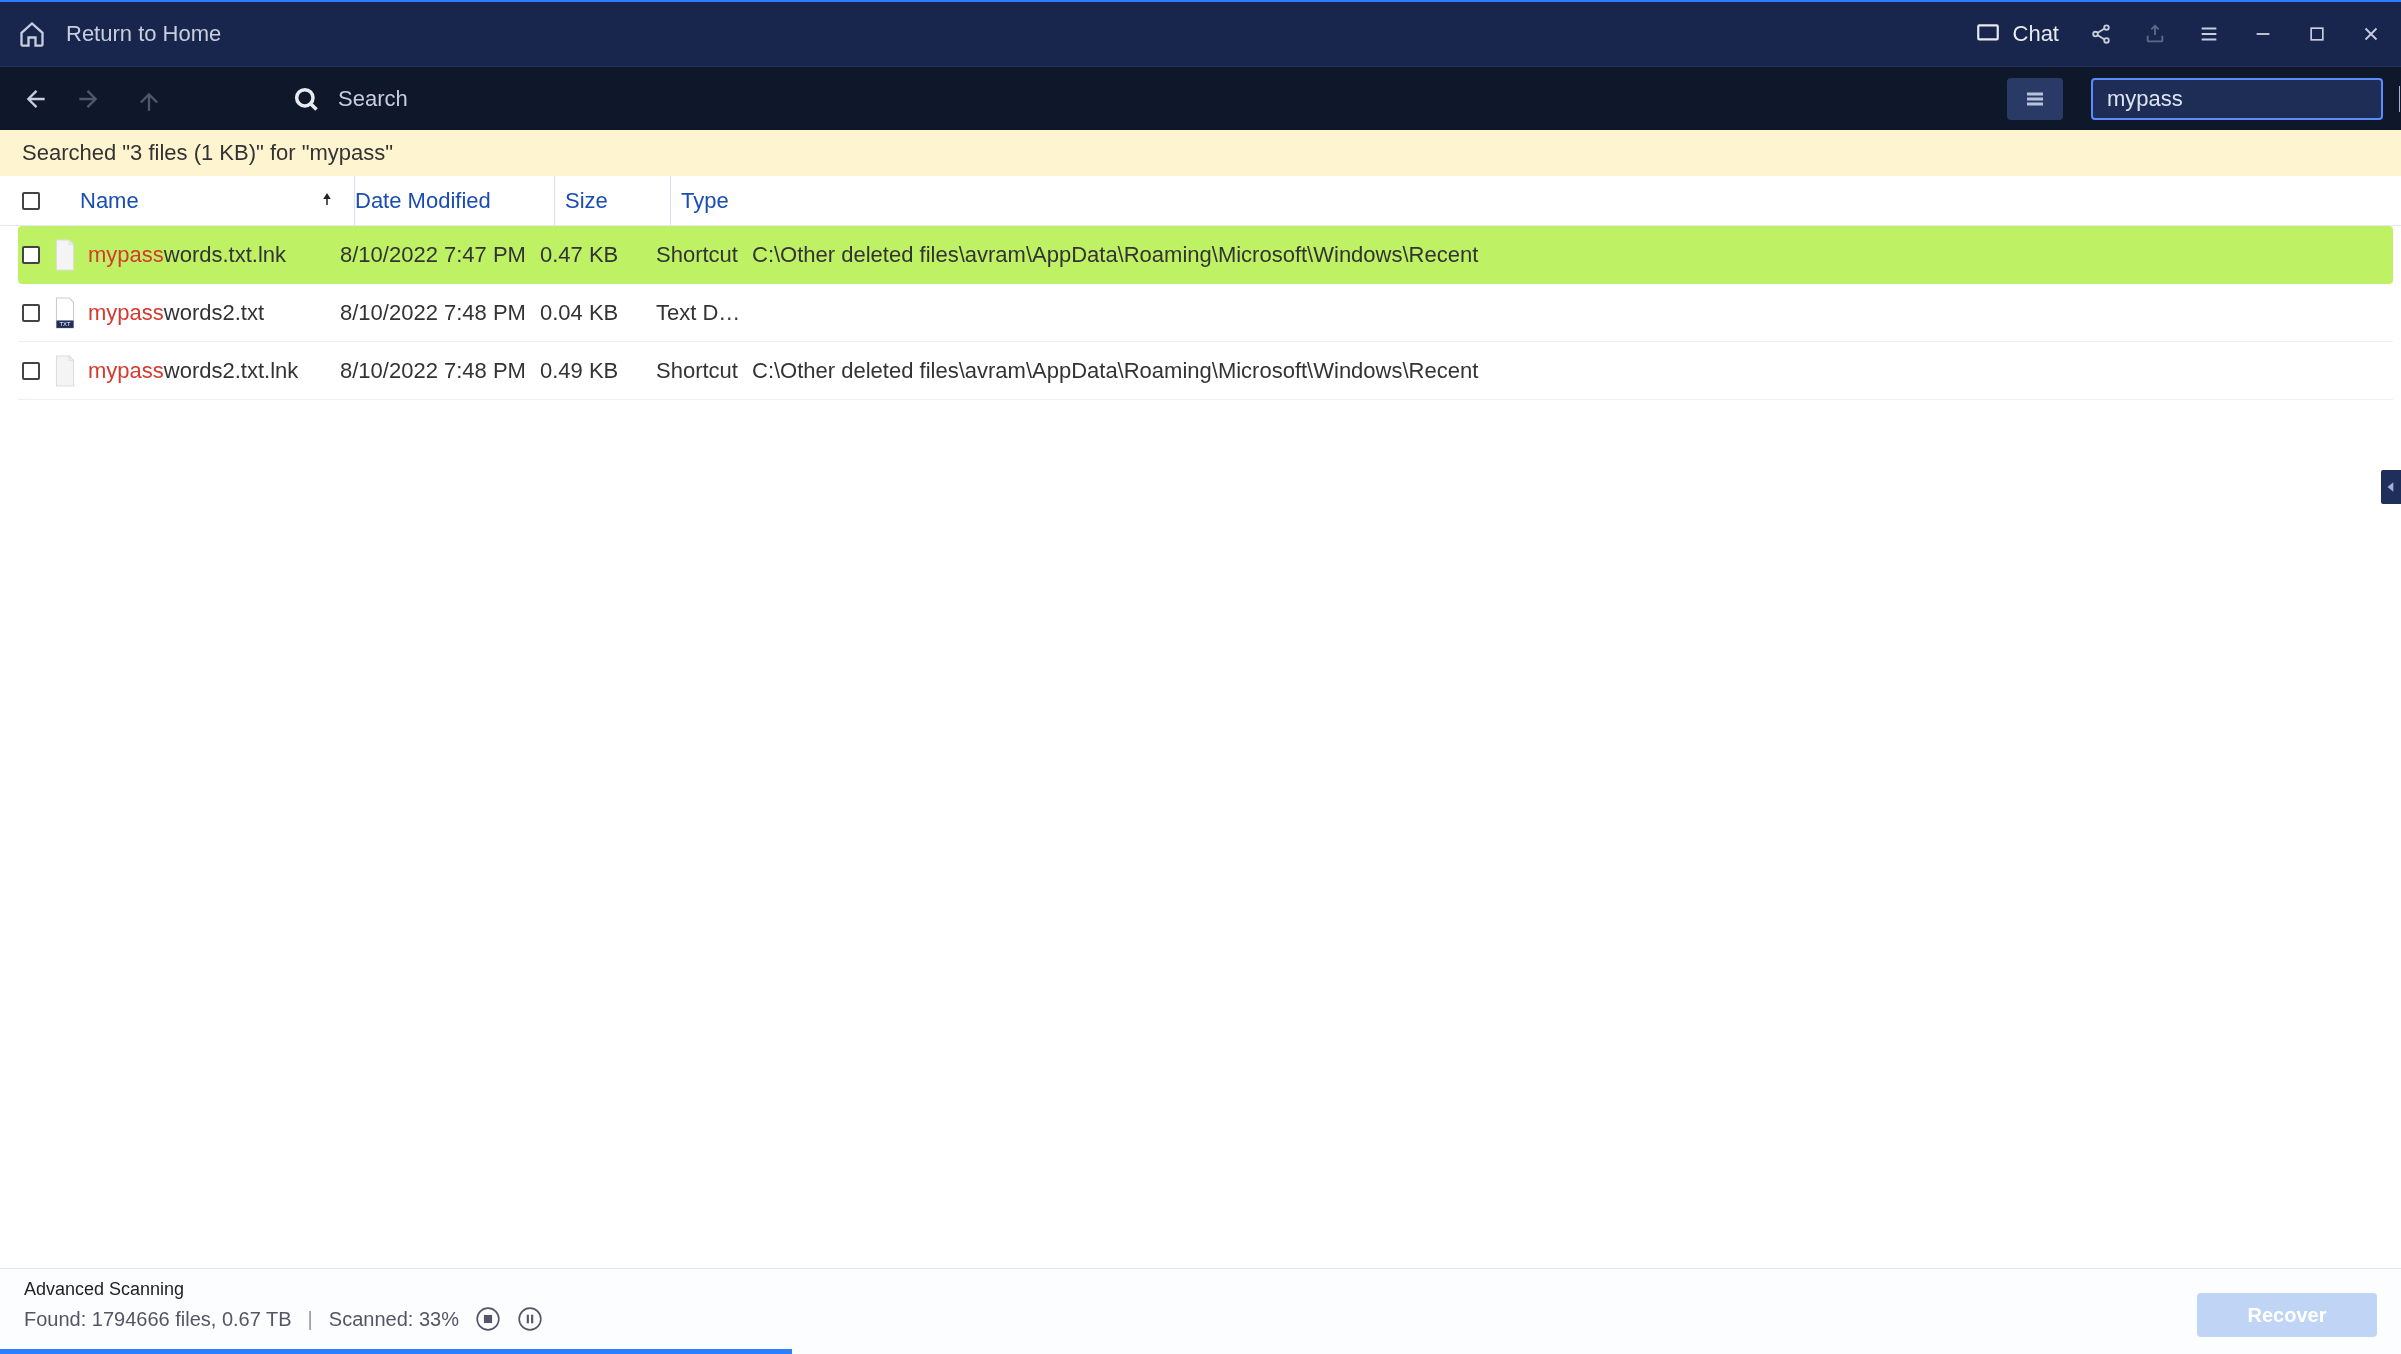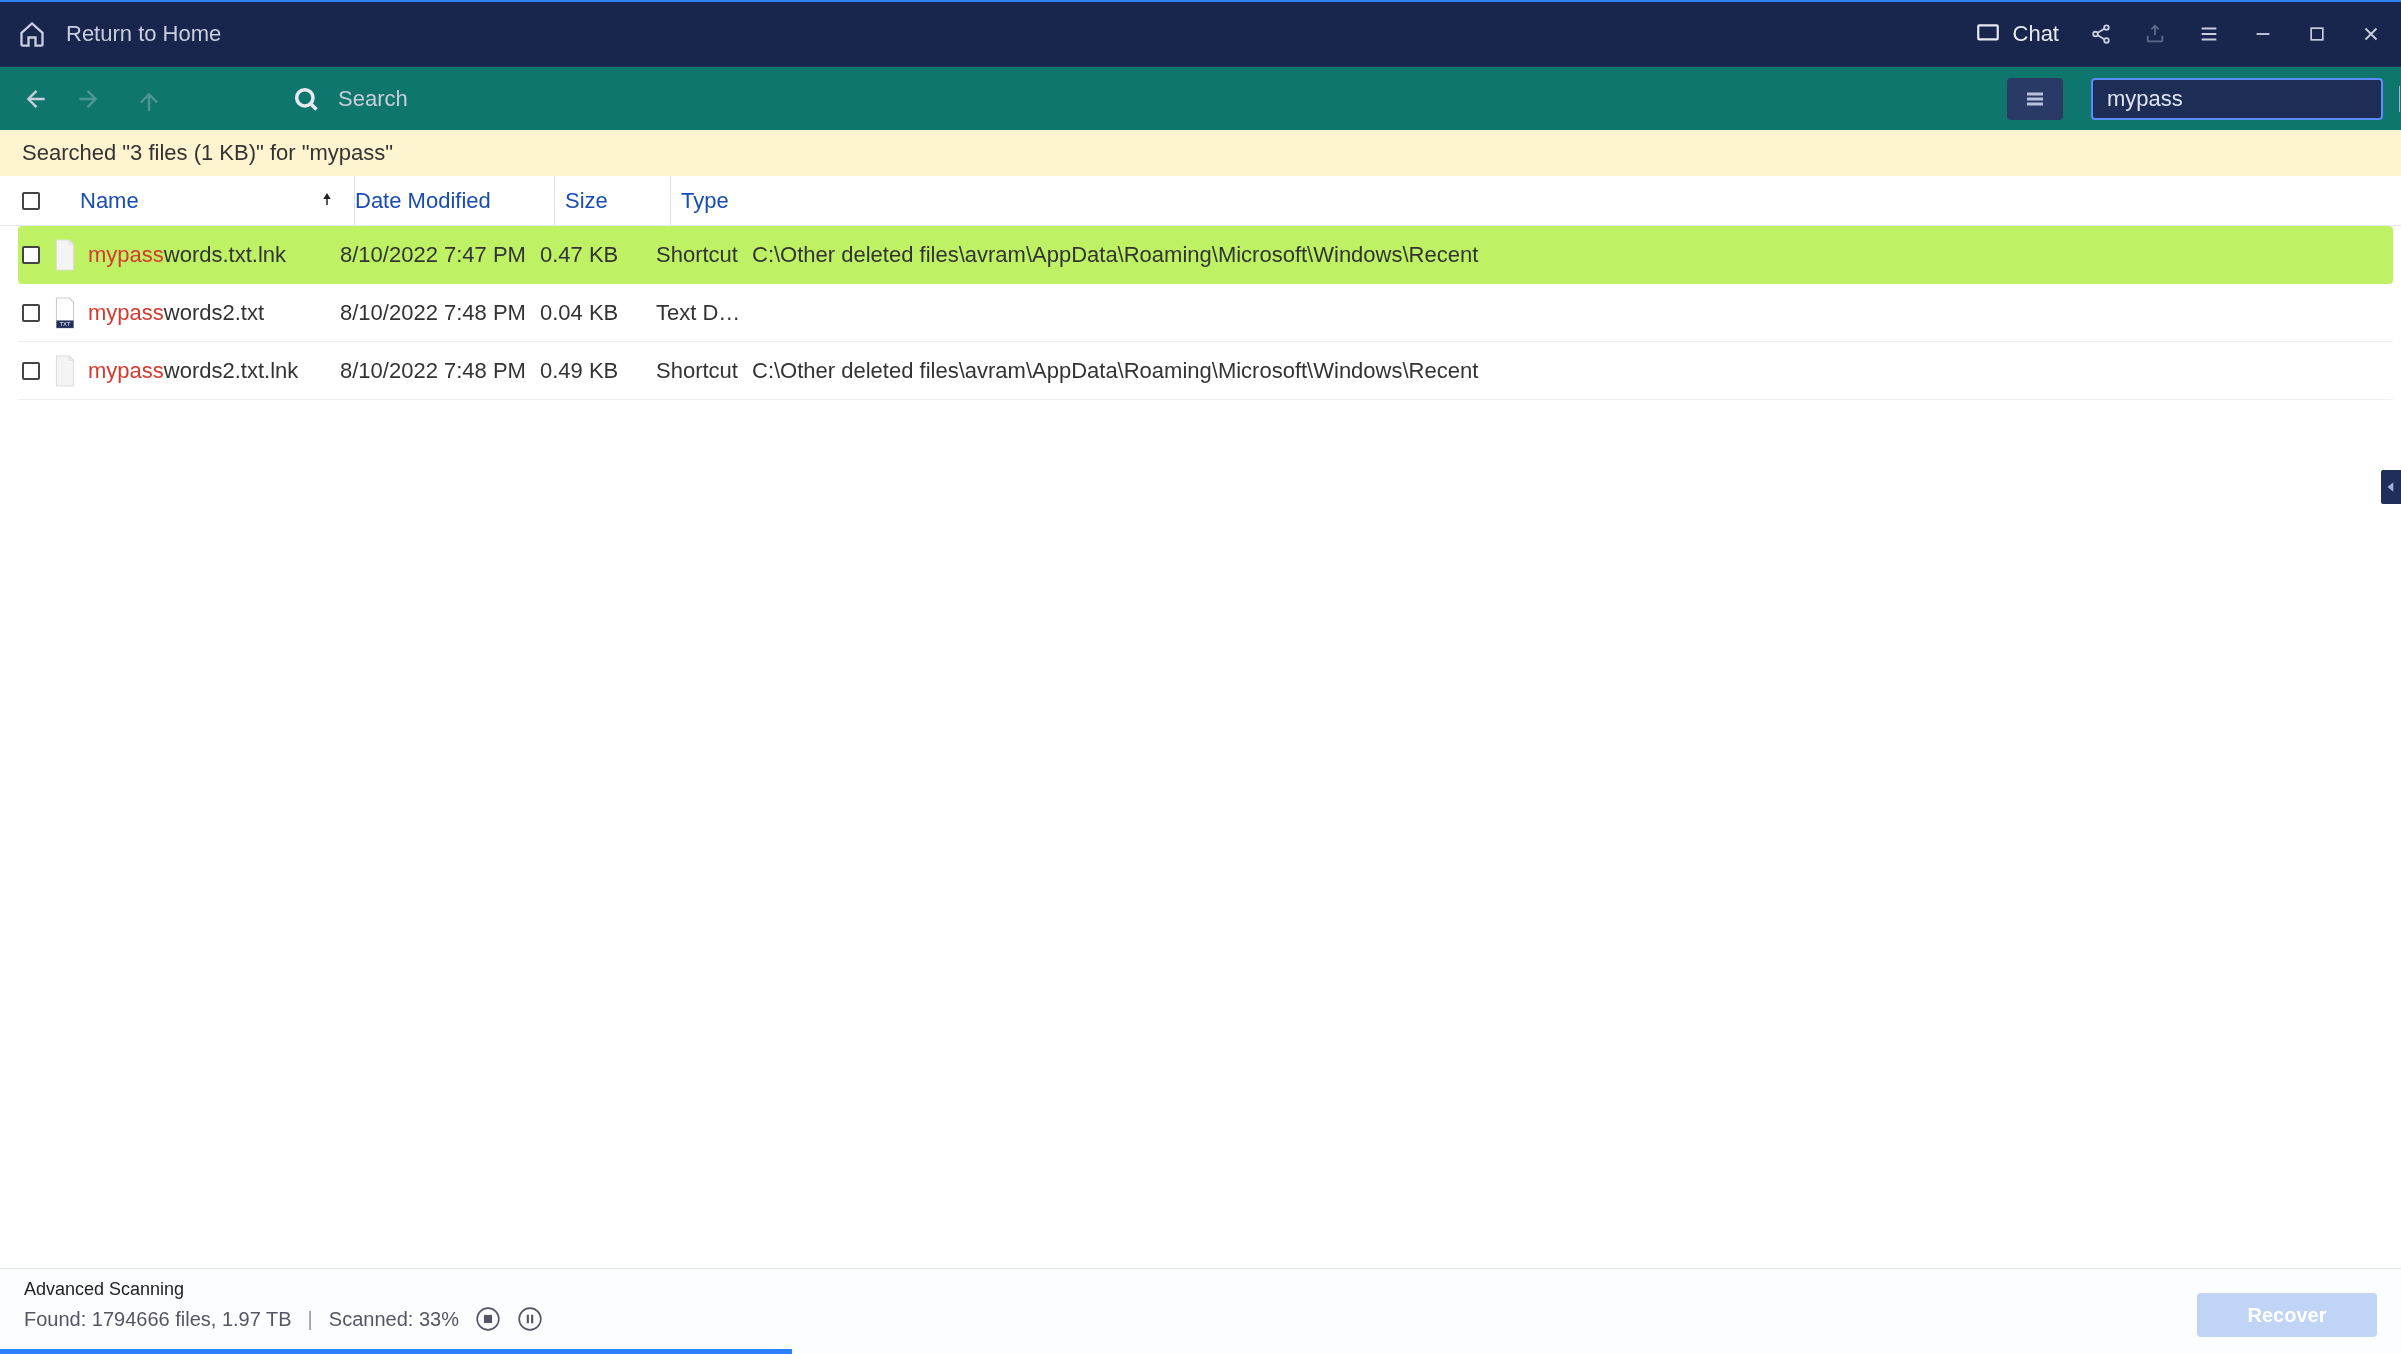--- a/index.html
+++ b/index.html
@@ -15,21 +15,21 @@
 .title-right { display: flex; align-items: center; gap: 30px; }
 .home-icon { width: 28px; height: 28px; }
 .return-home { font-size: 22px; color: #c8cedd; cursor: pointer; }
 .chat-group { display: flex; align-items: center; gap: 12px; cursor: pointer; }
 .chat-text { font-size: 22px; color: #e8eaf0; }
 .tb-icon { width: 24px; height: 24px; display: flex; align-items: center; justify-content: center; cursor: pointer; }
 .tb-icon.dim { opacity: 0.4; }
 
 
 .toolbar {
-  height: 64px; background: #0f766e; display: flex; align-items: center;
+  height: 64px; background: #0f172a; display: flex; align-items: center;
   padding: 0 18px; gap: 28px; border-top: 1px solid #223360;
 }
 .nav-arrow { width: 30px; height: 30px; display: flex; align-items: center; justify-content: center; cursor: pointer; }
 .nav-arrow.disabled { opacity: 0.35; cursor: default; }
 .search-group { display: flex; align-items: center; gap: 18px; margin-left: 100px; }
 .search-label { font-size: 22px; color: #c8cedd; }
 .magnifier { width: 28px; height: 28px; }
 .toolbar-spacer { flex: 1; }
 .hamburger-btn {
   width: 56px; height: 42px; background: #2a3a66; border-radius: 4px;
@@ -281,21 +281,21 @@
 <div class="side-handle">
   <svg viewBox="0 0 24 24" width="14" height="14" fill="#9fb0e0">
       <path d="M16 4l-10 8 10 8z"></path>
     </svg>
 </div>
 
 <div class="footer">
   <div class="footer-left">
     <div class="scan-title">Advanced Scanning</div>
     <div class="scan-sub">
-      <span>Found: 1794666 files, 1.97 TB</span>
+      <span>Found: 1794666 files, 0.67 TB</span>
       <span class="sep">|</span>
       <span>Scanned: 33%</span>
       <span class="ctrl-btn">
         <svg viewBox="0 0 24 24" width="26" height="26" fill="none" stroke="#556" stroke-width="1.5">
             <circle cx="12" cy="12" r="10"></circle>
             <rect x="9" y="9" width="6" height="6" fill="#556"></rect>
           </svg>
       </span>
       <span class="ctrl-btn">
         <svg viewBox="0 0 24 24" width="26" height="26" fill="none" stroke="#556" stroke-width="1.5">

